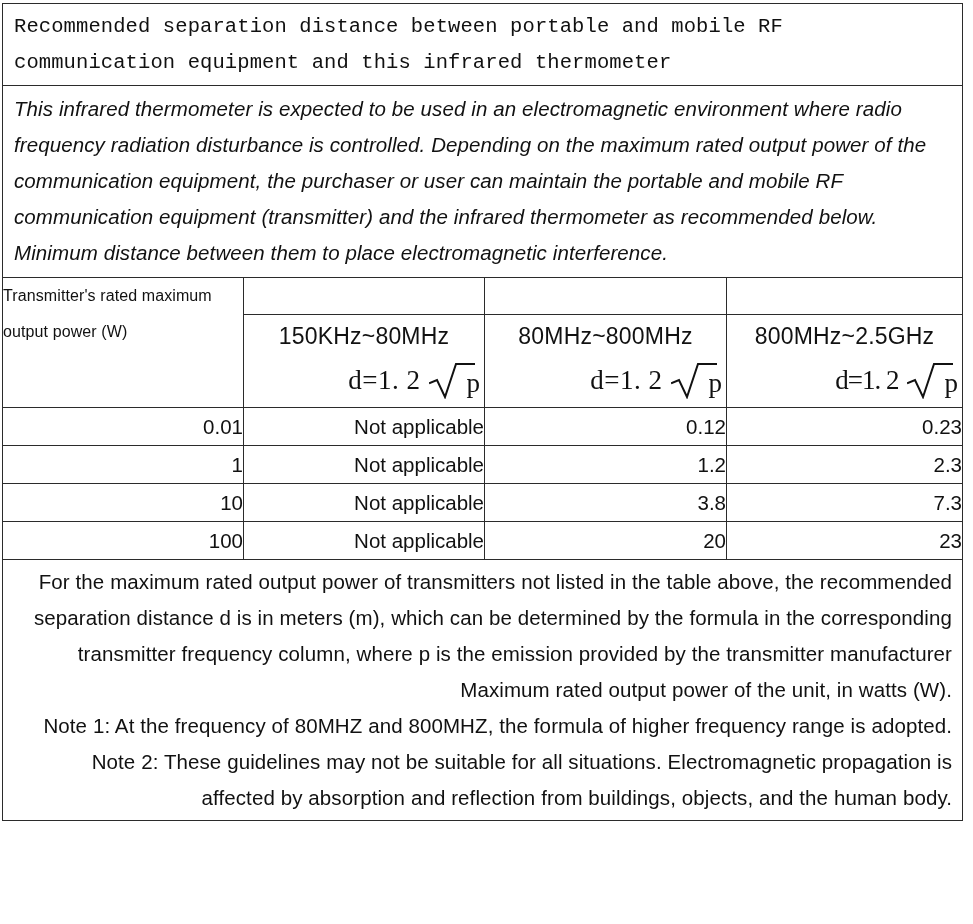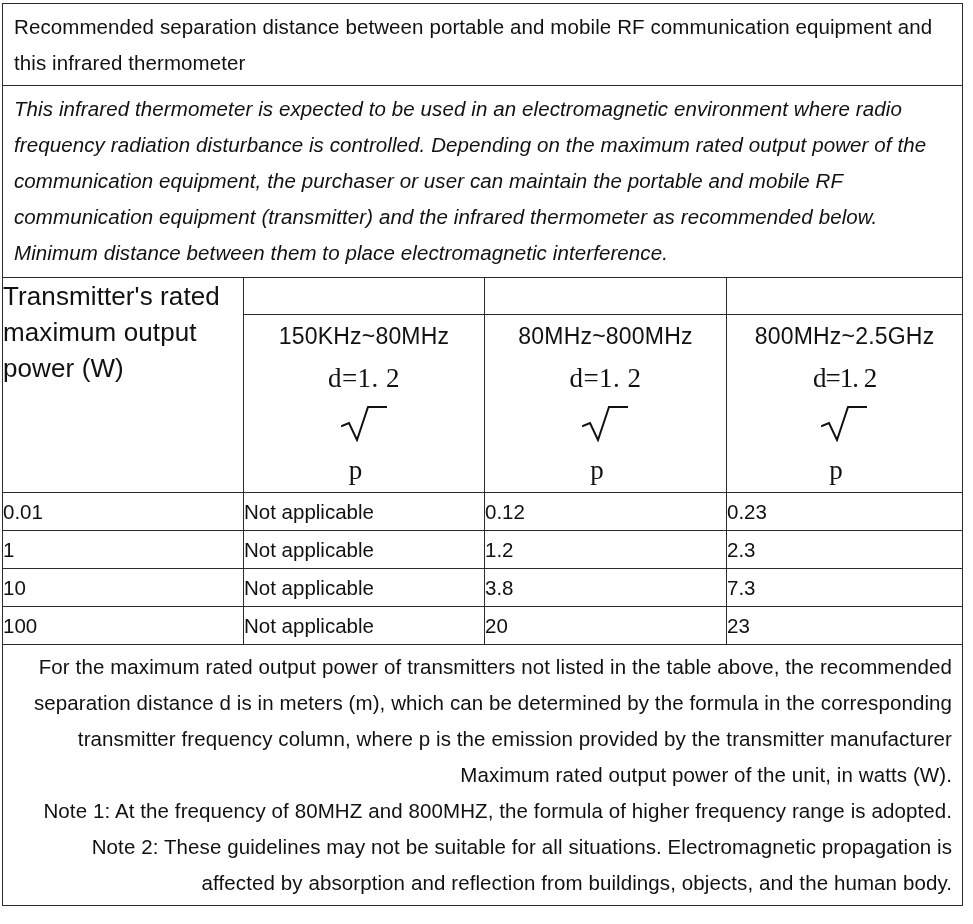--- a/index.html
+++ b/index.html
@@ -47,35 +47,36 @@
     text-align: left;
     letter-spacing: 0.1px;
   }
   .prose p {
     margin: 0;
     text-align: right;
   }
   .title-cell .prose {
     padding-top: 5px;
     padding-bottom: 4px;
+    font-family: Liberation Mono, monospace;
   }
   .intro-cell .prose {
     padding-top: 5px;
     padding-bottom: 6px;
     font-style: italic;
   }
   .footer-cell .prose {
     padding-top: 4px;
     padding-bottom: 4px;
   }
 
   
   .hdr-left {
     vertical-align: top;
-    font-size: 26px;
+    font-size: 16px;
     line-height: 36px;
     padding: 5px 6px 6px 11px;
     letter-spacing: 0.1px;
   }
 
   .hdr-freq {
     padding: 0;
     vertical-align: top;
   }
   .hdr-freq .spacer {
@@ -95,21 +96,20 @@
   }
   .formula {
     font-family: "Liberation Serif", serif;
     font-size: 27px;
     line-height: 34px;
     margin-top: 10px;
     display: flex;
     align-items: center;
     justify-content: flex-end;
     gap: 9px;
-    flex-direction: column;
   }
   .formula .lead {
     letter-spacing: 0.5px;
   }
   .formula .radical {
     display: inline-flex;
     align-items: flex-start;
     margin-left: -1px;
   }
   .formula .radical svg {
@@ -122,21 +122,21 @@
     line-height: 1;
   }
   
   .formula.tight .lead {
     letter-spacing: -1px;
   }
 
   
   .data td {
     height: 37px;
-    text-align: left;
+    text-align: right;
     vertical-align: middle;
     font-size: 20.5px;
     line-height: 37px;
     padding: 0 2px;
     margin-left: 28px;
   }
 </style>
 </head>
 <body>
 

